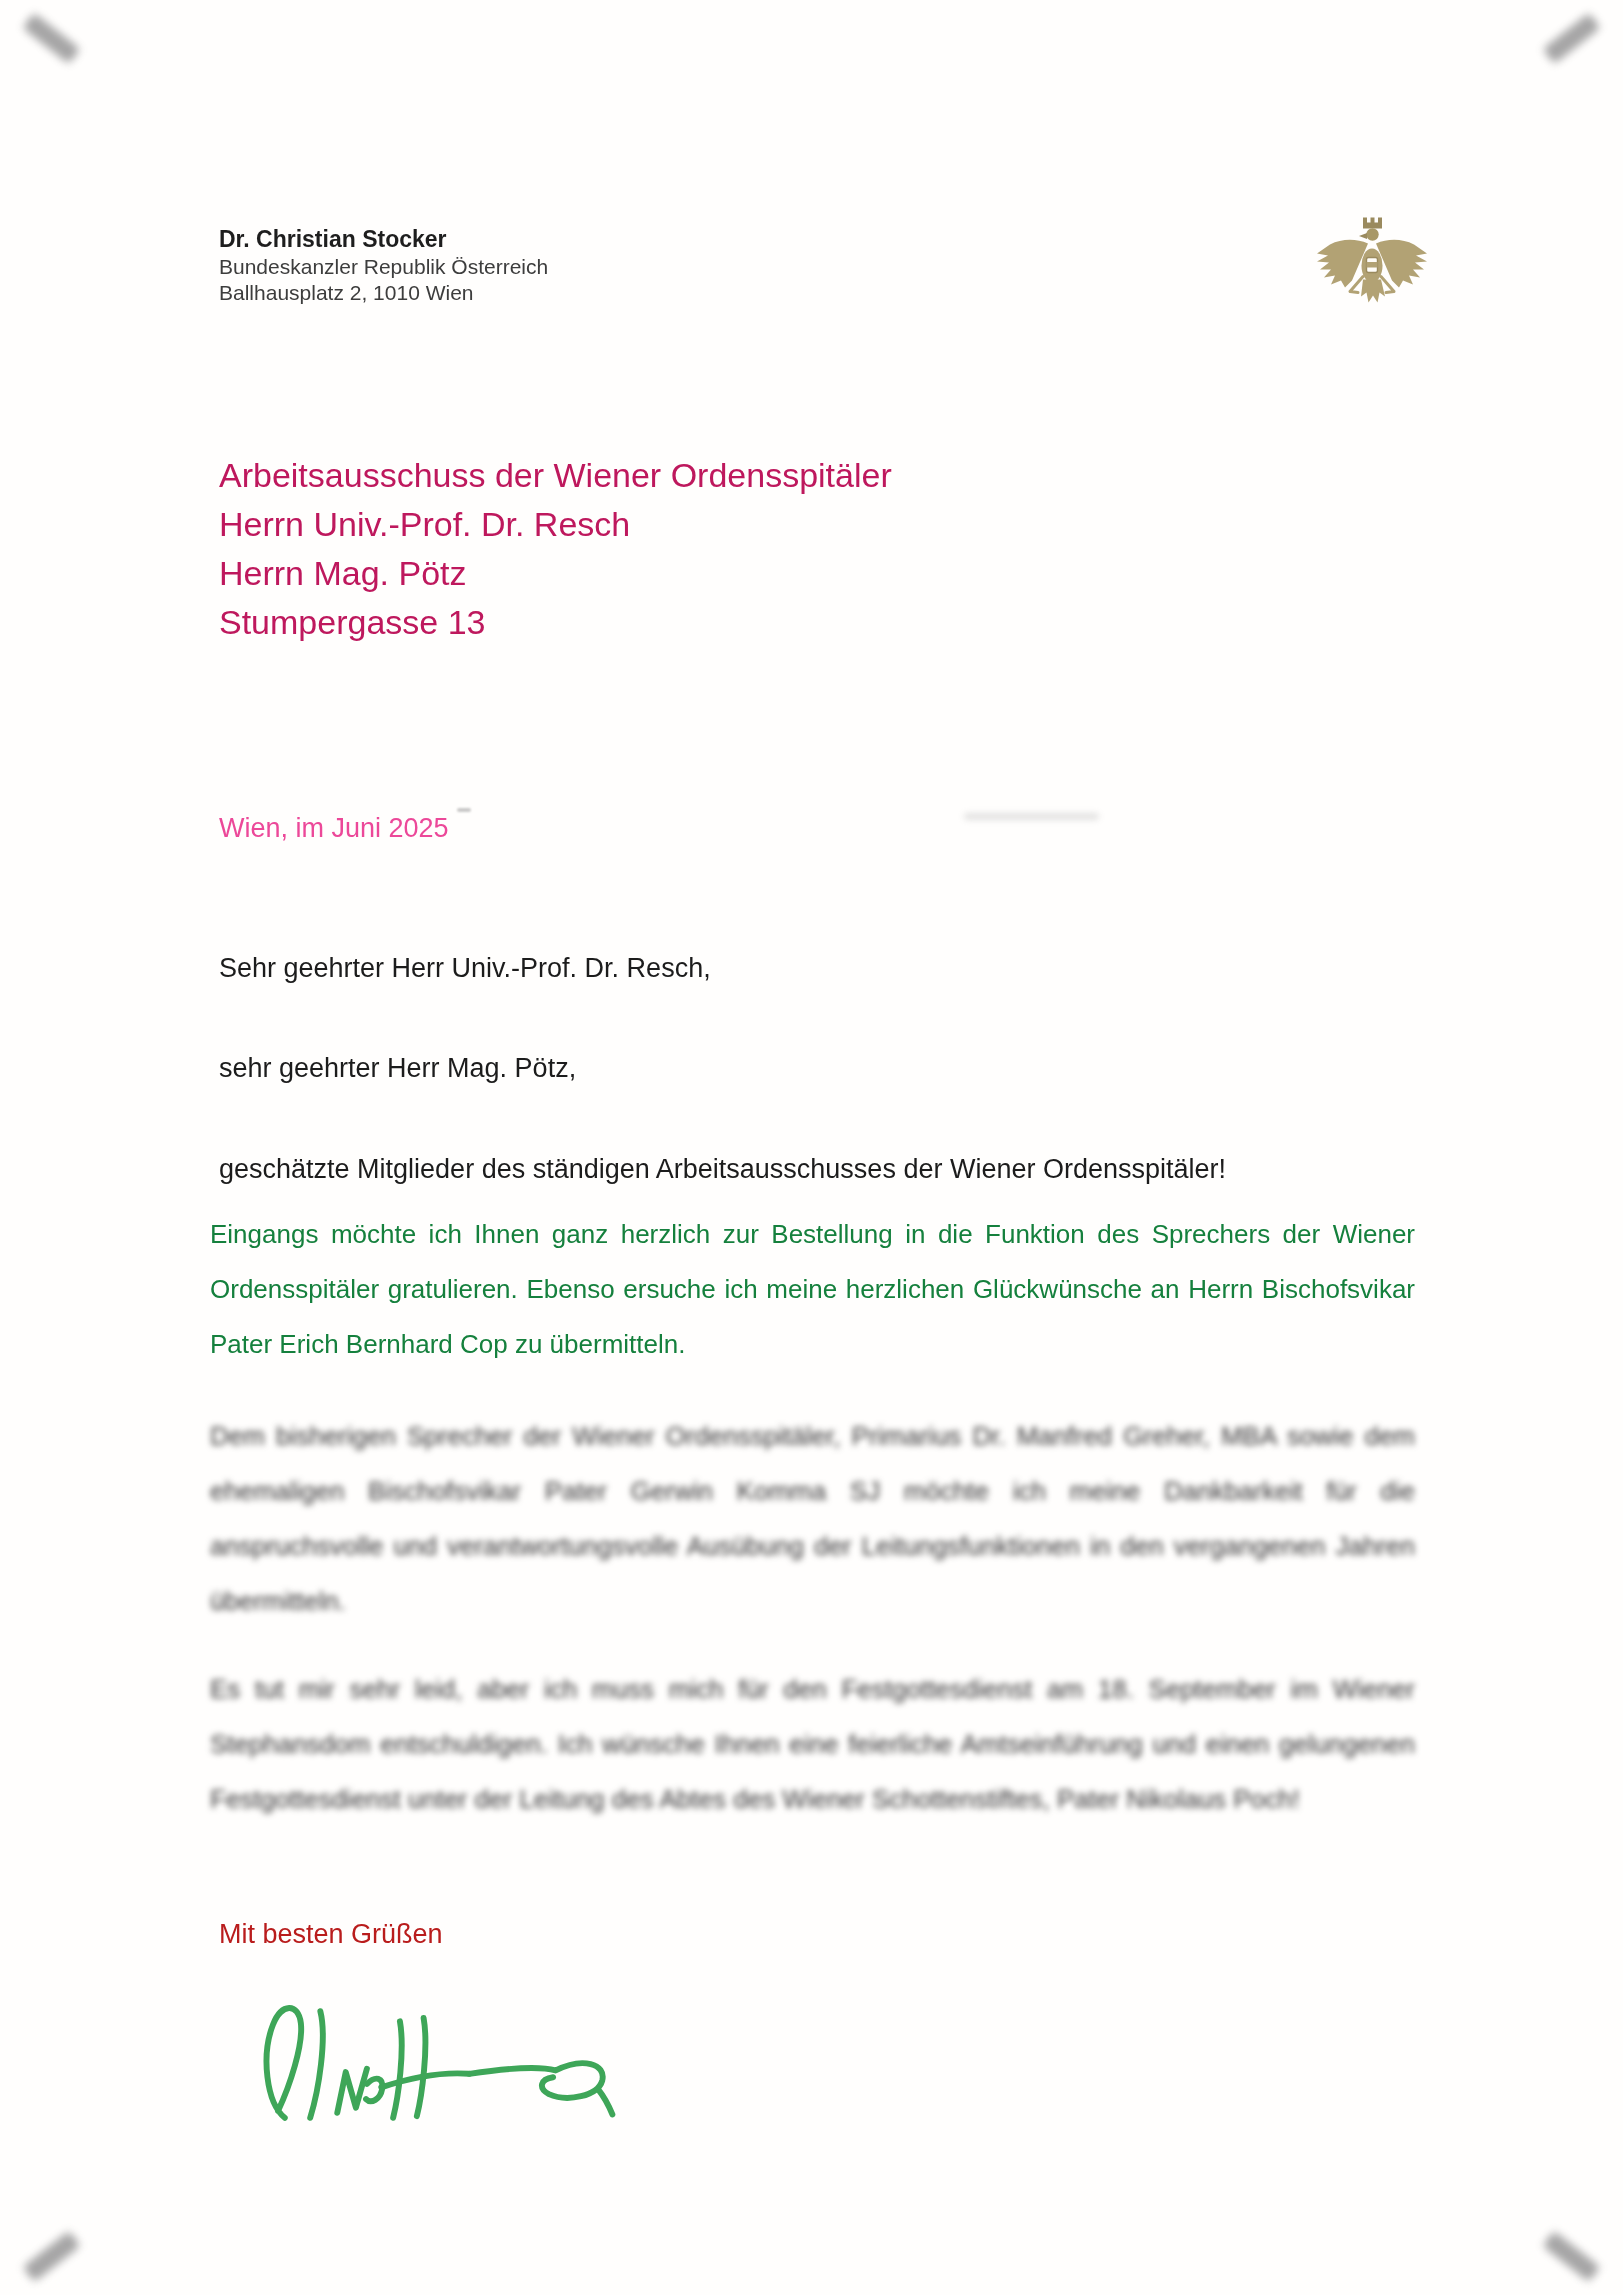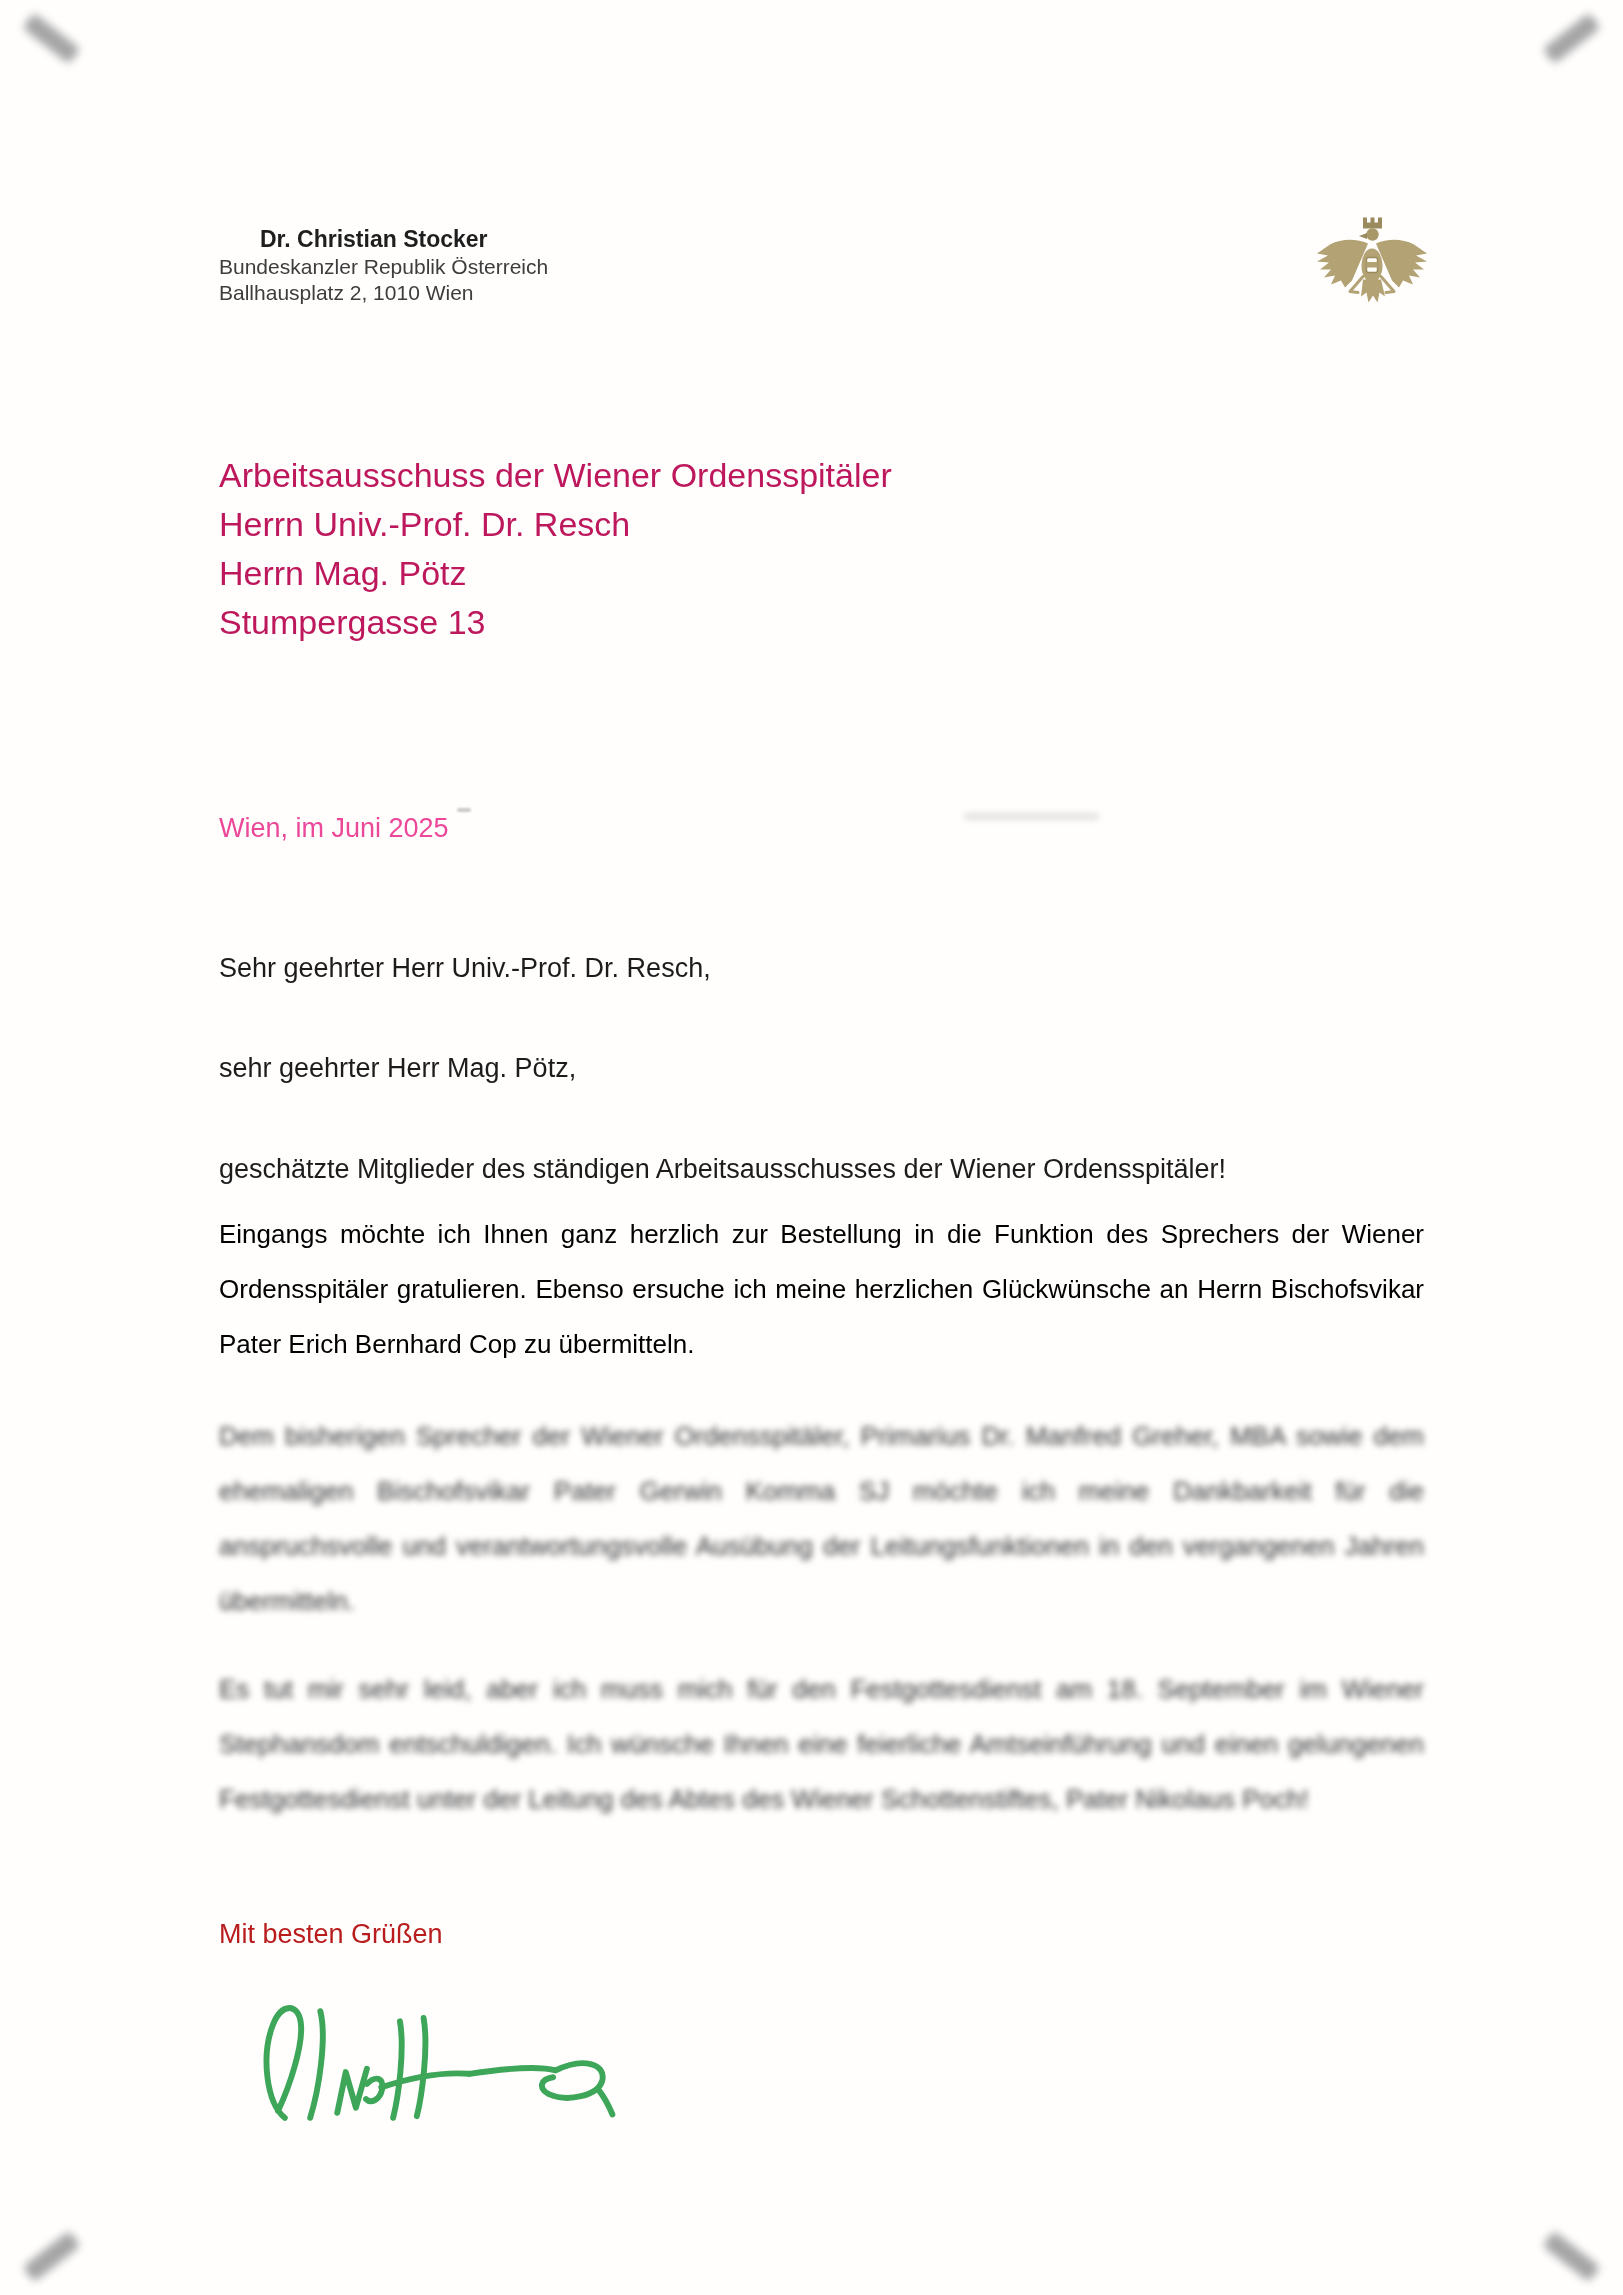--- a/index.html
+++ b/index.html
@@ -43,21 +43,21 @@
     width: 13.5px; height: 4.2px;
     background: #8a8a8a;
     opacity: .45;
     filter: blur(1.3px);
     border-radius: 2.5px;
     pointer-events: none;
   }
 
   
   .sender { position: absolute; left: 219px; top: 225px; }
-  .sender-name  { font-size: 23px; font-weight: 700; color: #1e1e1e; line-height: 29px; margin-left: 41px; }
+  .sender-name  { font-size: 23px; font-weight: 700; color: #1e1e1e; line-height: 29px; }
   .sender-line  { font-size: 21px; font-weight: 400; color: #3d3d3d; line-height: 26px; }
 
   
   .eagle { position: absolute; left: 1312px; top: 213px; width: 120px; height: 113px; }
   .eagle svg { width: 100%; height: 100%; }
 
   
   .recipient { position: absolute; left: 219px; top: 451px; }
   .recipient-line { font-size: 34px; line-height: 49px; color: #be185d; }
 
@@ -66,26 +66,26 @@
 
   
   .salutation { position: absolute; left: 219px; font-size: 27px; color: #1c1c1c; white-space: nowrap; margin-top: 38px; }
   .sal-1 { top: 915px; }
   .sal-2 { top: 1015px; }
   .sal-3 { top: 1116px; }
 
   
   .para {
     position: absolute;
-    left: 219px;
+    left: 210px;
     width: 1205px;
     margin: 0;
     font-size: 26px;
     line-height: 55px;
-    color: #000000;
+    color: #15803d;
     text-align: justify;
     text-align-last: left;
   }
   .para-1 { top: 1207px; }
   .para-2 { top: 1409px; }
   .para-3 { top: 1662px; }
   .blurred { filter: blur(3.4px); color: #333333; }
 
   
   .closing { position: absolute; left: 219px; top: 1919px; font-size: 27px; color: #b91c1c; }

